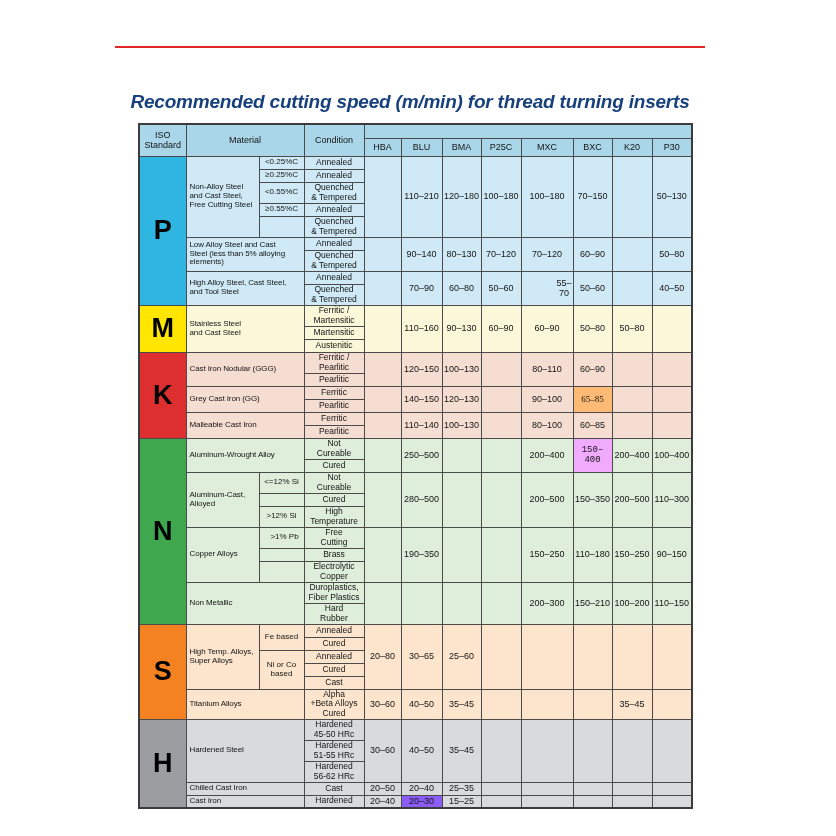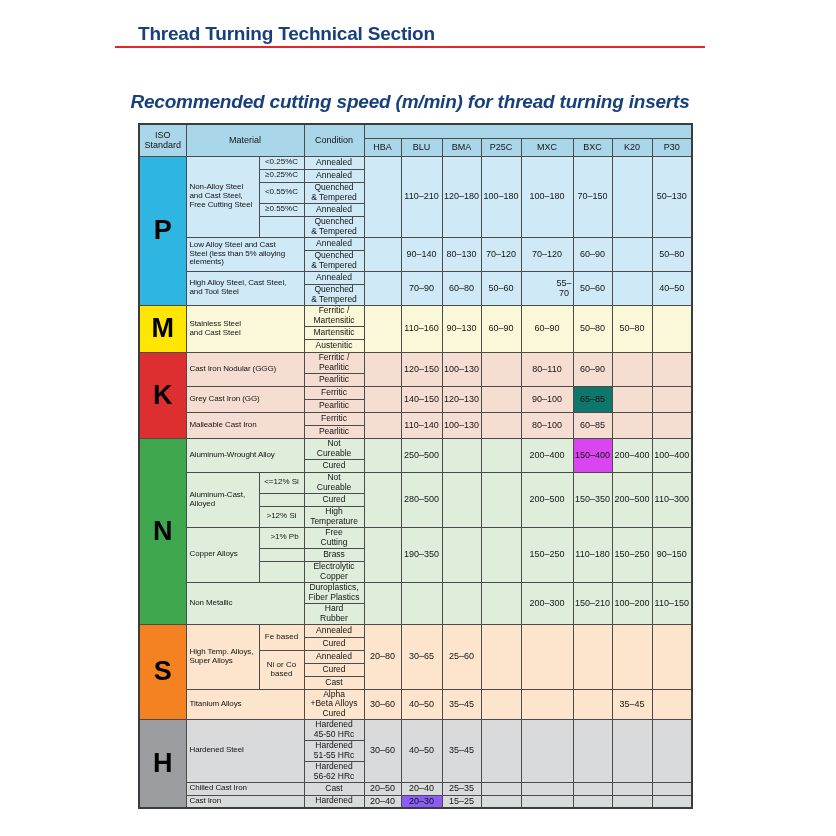--- a/index.html
+++ b/index.html
@@ -33,21 +33,20 @@
   td.mat { text-align: left; padding-left: 3px; font-size: 8px; letter-spacing: -0.1px; }
   td.sub { font-size: 8px; }
   td.cond { font-size: 8.5px; }
   td.val { font-size: 9px; }
   td.iso { font-size: 27px; font-weight: 700; color: #000; font-family: "Liberation Sans", sans-serif; }
 </style>
 </head>
 <body>
 
 <div class="doc-header">
-  <div class="page-title">Thread Turning Technical Section</div>
 </div>
 
 <div class="header-rule"></div>
 
 <div class="page-subtitle">Recommended cutting speed (m/min) for thread turning inserts</div>
 
 <table class="speed-table">
     <colgroup>
       <col style="width: 47px;">
       <col style="width: 73px;">
@@ -190,21 +189,21 @@
         <td class="cond" style="background: rgb(246, 221, 210);">Pearlitic</td>
       </tr>
       <tr style="height: 13px;">
         <td class="mat" rowspan="2" colspan="2" style="background: rgb(246, 221, 210);">Grey Cast Iron (GG)</td>
         <td class="cond" style="background: rgb(246, 221, 210);">Ferritic</td>
         <td class="val" rowspan="2" style="background: rgb(246, 221, 210);"></td>
         <td class="val" rowspan="2" style="background: rgb(246, 221, 210);">140–150</td>
         <td class="val" rowspan="2" style="background: rgb(246, 221, 210);">120–130</td>
         <td class="val" rowspan="2" style="background: rgb(246, 221, 210);"></td>
         <td class="val" rowspan="2" style="background: rgb(246, 221, 210);">90–100</td>
-        <td class="val" rowspan="2" style="background: #0f766e;">65–85</td>
+        <td class="val" rowspan="2" style="background: #fdba74; font-family: Liberation Serif, serif;">65–85</td>
         <td class="val" rowspan="2" style="background: rgb(246, 221, 210);"></td>
         <td class="val" rowspan="2" style="background: rgb(246, 221, 210);"></td>
       </tr>
       <tr style="height: 13px;">
         <td class="cond" style="background: rgb(246, 221, 210);">Pearlitic</td>
       </tr>
       <tr style="height: 13px;">
         <td class="mat" rowspan="2" colspan="2" style="background: rgb(246, 221, 210);">Malleable Cast Iron</td>
         <td class="cond" style="background: rgb(246, 221, 210);">Ferritic</td>
         <td class="val" rowspan="2" style="background: rgb(246, 221, 210);"></td>
@@ -222,21 +221,21 @@
       <tr style="height: 21px;">
         <td class="iso" rowspan="10" style="background: rgb(63, 167, 78);">N</td>
         <td class="mat" rowspan="2" colspan="2" style="background: rgb(222, 238, 218);">Aluminum-Wrought Alloy</td>
         <td class="cond" style="background: rgb(222, 238, 218);">Not
 Cureable</td>
         <td class="val" rowspan="2" style="background: rgb(222, 238, 218);"></td>
         <td class="val" rowspan="2" style="background: rgb(222, 238, 218);">250–500</td>
         <td class="val" rowspan="2" style="background: rgb(222, 238, 218);"></td>
         <td class="val" rowspan="2" style="background: rgb(222, 238, 218);"></td>
         <td class="val" rowspan="2" style="background: rgb(222, 238, 218);">200–400</td>
-        <td class="val" rowspan="2" style="background: #d946ef;">150–400</td>
+        <td class="val" rowspan="2" style="background: #f0abfc; font-family: Liberation Mono, monospace;">150–400</td>
         <td class="val" rowspan="2" style="background: rgb(222, 238, 218);">200–400</td>
         <td class="val" rowspan="2" style="background: rgb(222, 238, 218);">100–400</td>
       </tr>
       <tr style="height: 13px;">
         <td class="cond" style="background: rgb(222, 238, 218);">Cured</td>
       </tr>
       <tr style="height: 21px;">
         <td class="mat" rowspan="3" style="background: rgb(222, 238, 218);">Aluminum-Cast,
 Alloyed</td>
         <td class="sub" rowspan="1" style="background: rgb(222, 238, 218);">&lt;=12% Si</td>

